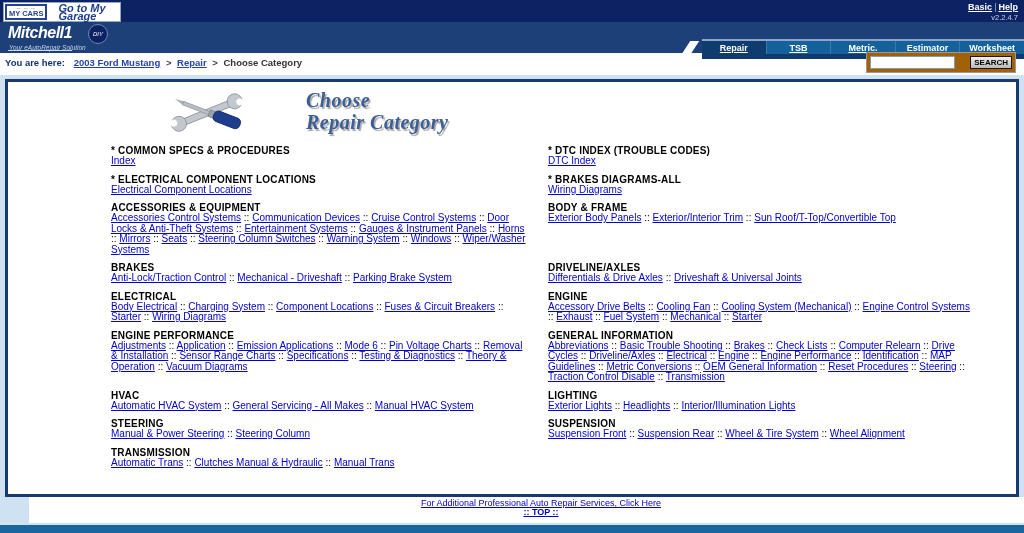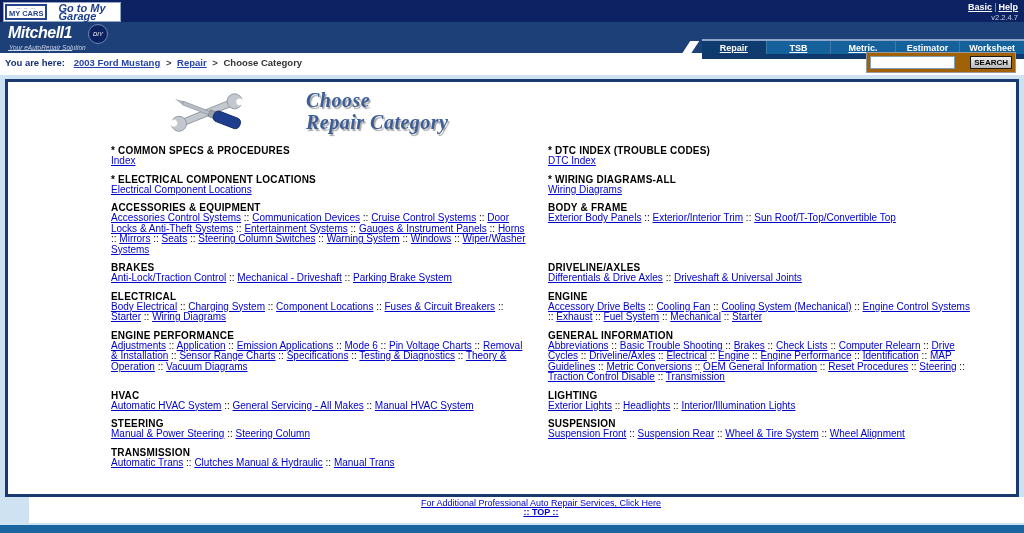--- a/index.html
+++ b/index.html
@@ -178,21 +178,21 @@
               <div class="cat-heading">* DTC INDEX (TROUBLE CODES)</div>
               <div class="cat-links"><a href="#">DTC Index</a></div>
             </td>
           </tr>
           <tr>
             <td class="c-left">
               <div class="cat-heading">* ELECTRICAL COMPONENT LOCATIONS</div>
               <div class="cat-links"><a href="#">Electrical Component Locations</a></div>
             </td>
             <td class="c-right">
-              <div class="cat-heading">* WIRING DIAGRAMS-ALL</div>
+              <div class="cat-heading">* BRAKES DIAGRAMS-ALL</div>
               <div class="cat-links"><a href="#">Wiring Diagrams</a></div>
             </td>
           </tr>
           <tr>
             <td class="c-left">
               <div class="cat-heading">ACCESSORIES &amp; EQUIPMENT</div>
               <div class="cat-links"><a href="#">Accessories Control Systems</a><span class="sep"> :: </span><a href="#">Communication Devices</a><span class="sep"> :: </span><a href="#">Cruise Control Systems</a><span class="sep"> :: </span><a href="#">Door Locks &amp; Anti-Theft Systems</a><span class="sep"> :: </span><a href="#">Entertainment Systems</a><span class="sep"> :: </span><a href="#">Gauges &amp; Instrument Panels</a><span class="sep"> :: </span><a href="#">Horns</a><span class="sep"> :: </span><a href="#">Mirrors</a><span class="sep"> :: </span><a href="#">Seats</a><span class="sep"> :: </span><a href="#">Steering Column Switches</a><span class="sep"> :: </span><a href="#">Warning System</a><span class="sep"> :: </span><a href="#">Windows</a><span class="sep"> :: </span><a href="#">Wiper/Washer Systems</a></div>
             </td>
             <td class="c-right">
               <div class="cat-heading">BODY &amp; FRAME</div>

